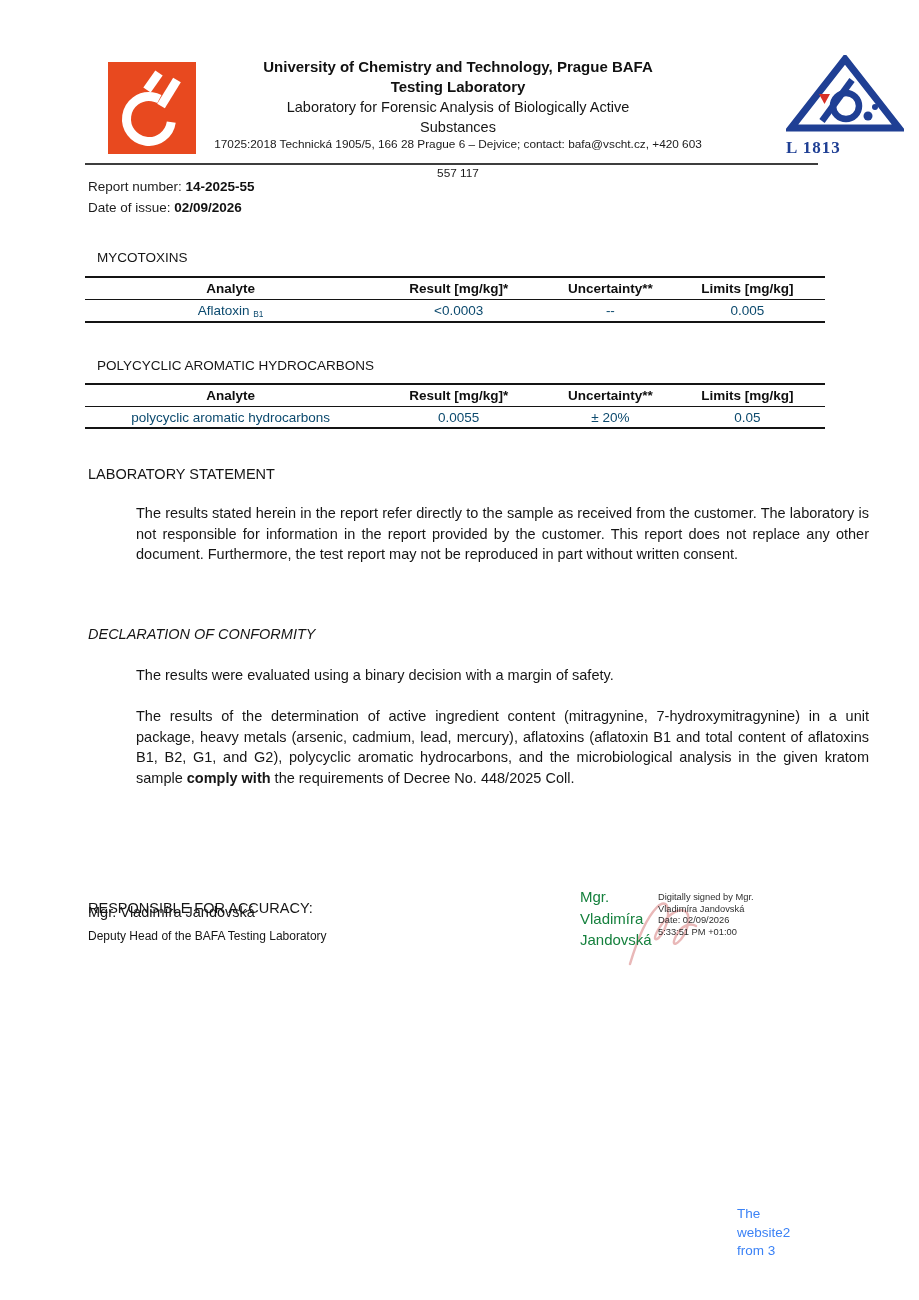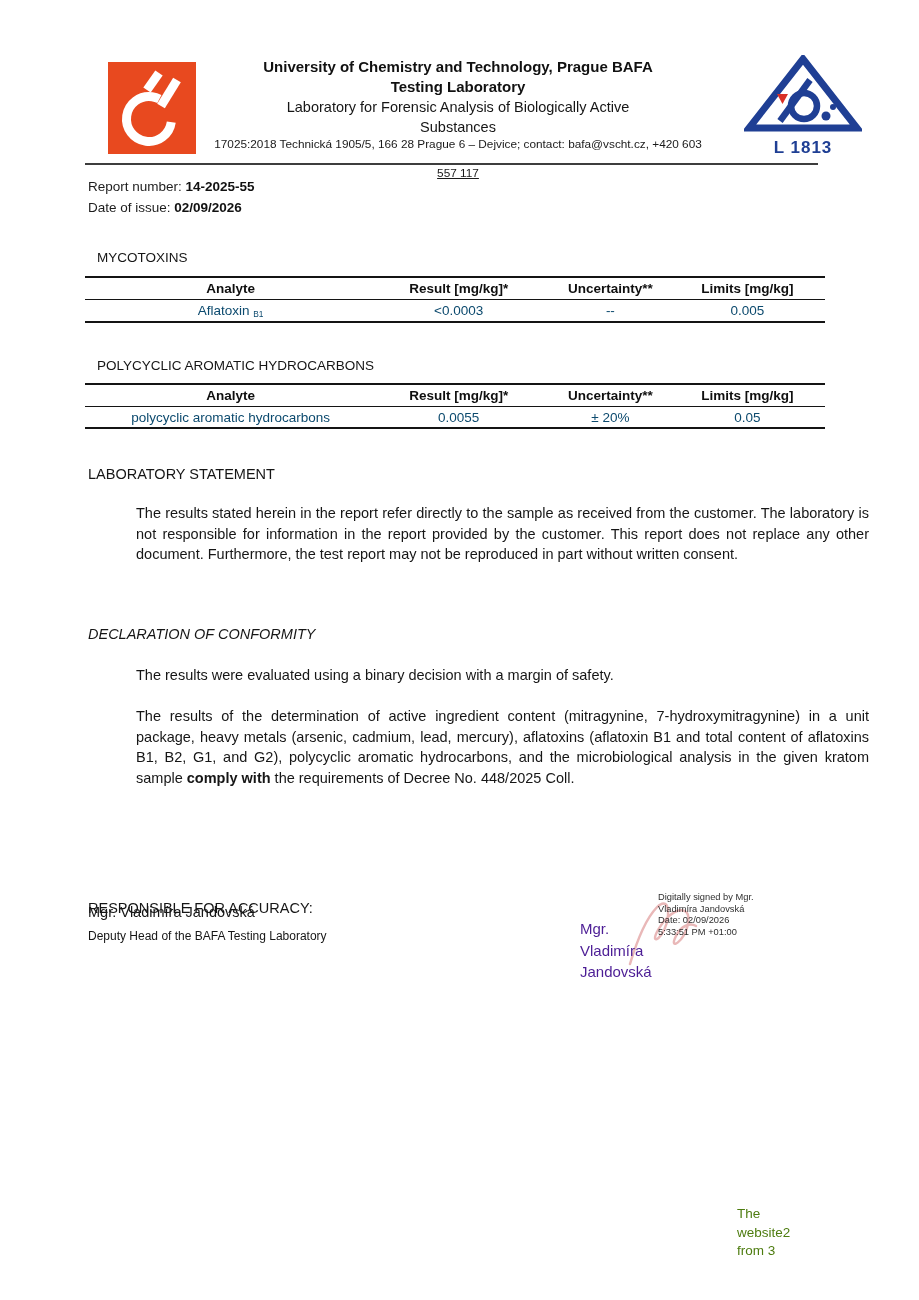--- a/index.html
+++ b/index.html
@@ -11,24 +11,24 @@
     position:relative;
   }
   .page { position:relative; width:919px; height:1300px; background:#fff; overflow:hidden; }
 
   
   .uct-logo { position:absolute; left:108px; top:62px; width:88px; height:92px; }
   .header-center { position:absolute; left:208px; top:57px; width:500px; text-align:center; }
   .h-bold  { font-weight:bold; font-size:15px;   line-height:20px;   color:#111; }
   .h-reg   { font-size:14.5px; line-height:20px; color:#161616; }
   .h-small { font-size:11.8px; line-height:14.5px; color:#1a1a1a; }
-  .h-tail  { font-size:11.8px; line-height:14.5px; margin-top:14px; color:#1a1a1a;text-decoration:underline; }
+  .h-tail  { font-size:11.8px; line-height:14.5px; margin-top:14px; color:#1a1a1a; }
   .header-rule { position:absolute; left:85px; top:163px; width:733px; height:2px; background:#3d3d3d; }
 
-  .cia-logo-block { position:absolute; left:744px; top:55px; width:118px; text-align:center; }
+  .cia-logo-block { position:absolute; left:786px; top:55px; width:118px; text-align:left;font-family:Liberation Serif, serif; }
   .cia-label { font-size:17px; font-weight:bold; color:#1F3F94; letter-spacing:1px; margin-top:1px; }
 
   
   .report-meta { position:absolute; left:88px; top:176px; font-size:13.5px; line-height:21px; }
   .report-meta b { color:#111; }
 
   
   .sec-label { position:absolute; font-size:13.5px; color:#161616; }
   .lbl-myco { left:97px; top:250px; }
   .lbl-pah  { left:97px; top:358px; }
@@ -52,26 +52,26 @@
   .para { position:absolute; left:88px; width:733px; font-size:14.5px; line-height:20.7px;
           text-align:justify; color:#161616;margin-left:48px; }
   .p-lab   { top:503px; }
   .p-decl1 { top:665px; text-align:left; }
   .p-decl2 { top:706px; }
 
   
   .resp-name { position:absolute; left:88px; top:904px; font-size:14.5px; color:#161616; }
   .resp-role { position:absolute; left:88px; top:929px; font-size:12px; color:#161616; }
 
-  .sig-name { position:absolute; left:580px; top:918px; font-size:15px; line-height:21.5px; color:#4c1d95; }
+  .sig-name { position:absolute; left:580px; top:886px; font-size:15px; line-height:21.5px; color:#15803d; }
   .sig-flourish { position:absolute; left:618px; top:886px; width:100px; height:85px; }
   .sig-details { position:absolute; left:658px; top:892px; font-size:9.3px; line-height:11.5px; color:#2f2f2f; }
 
   
-  .footer { position:absolute; left:737px; top:1205px; font-size:13.5px; line-height:18.5px; color:#4d7c0f; }
+  .footer { position:absolute; left:737px; top:1205px; font-size:13.5px; line-height:18.5px; color:#3b82f6; }
 </style>
 </head>
 <body>
 
 <div class="page">
 
   <div class="uct-logo">
     <svg width="88" height="92" viewBox="0 0 88 92">
       <rect width="88" height="92" fill="#E8491F"></rect>
       <circle cx="41" cy="57" r="22.5" fill="none" stroke="#ffffff" stroke-width="9" stroke-dasharray="113 28" transform="rotate(8 41 57)"></circle>

